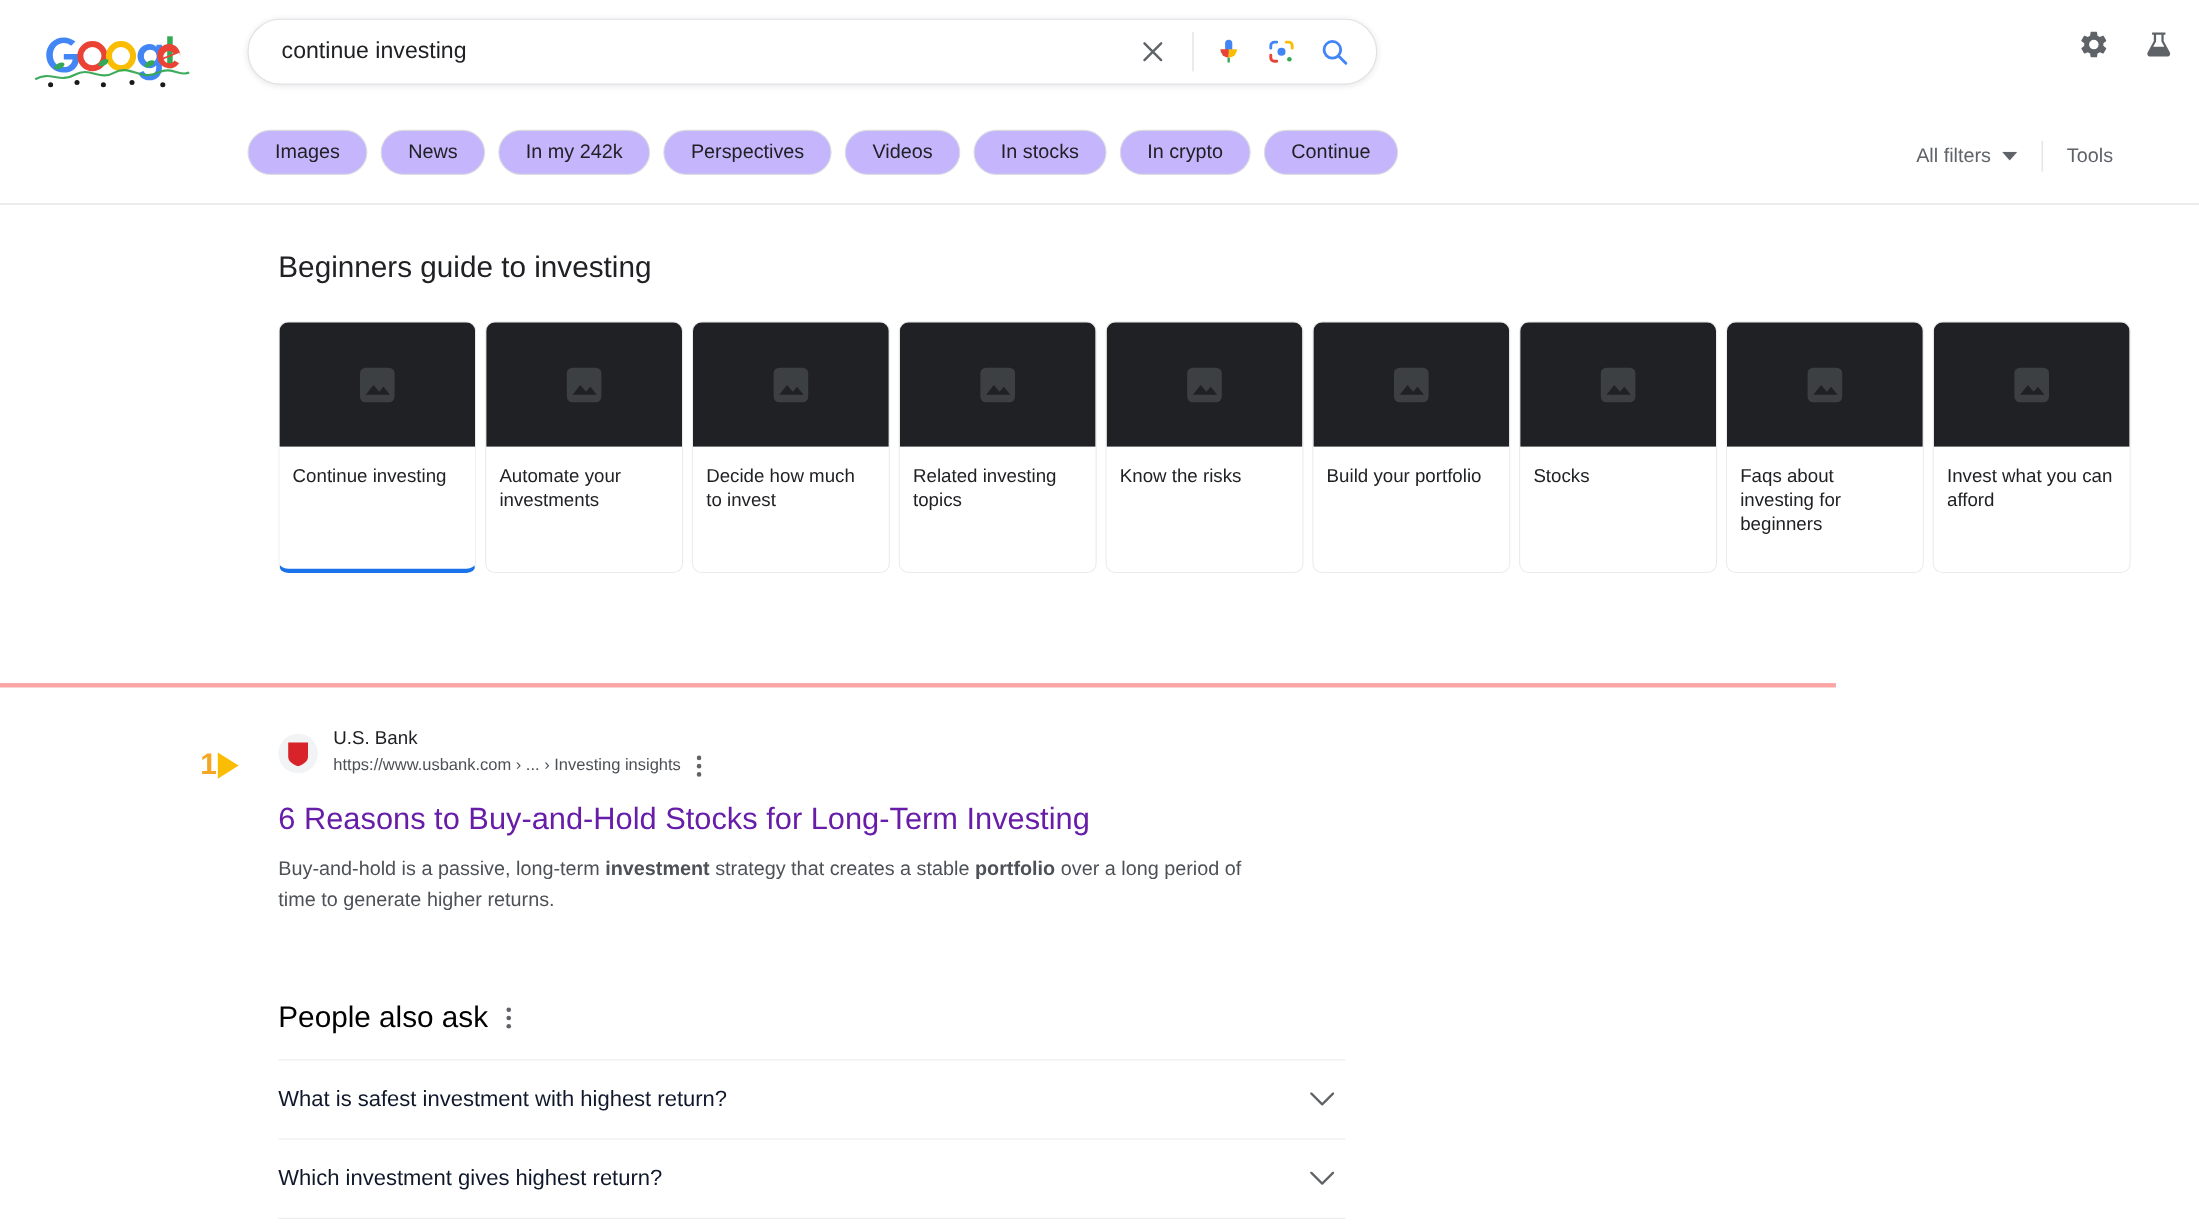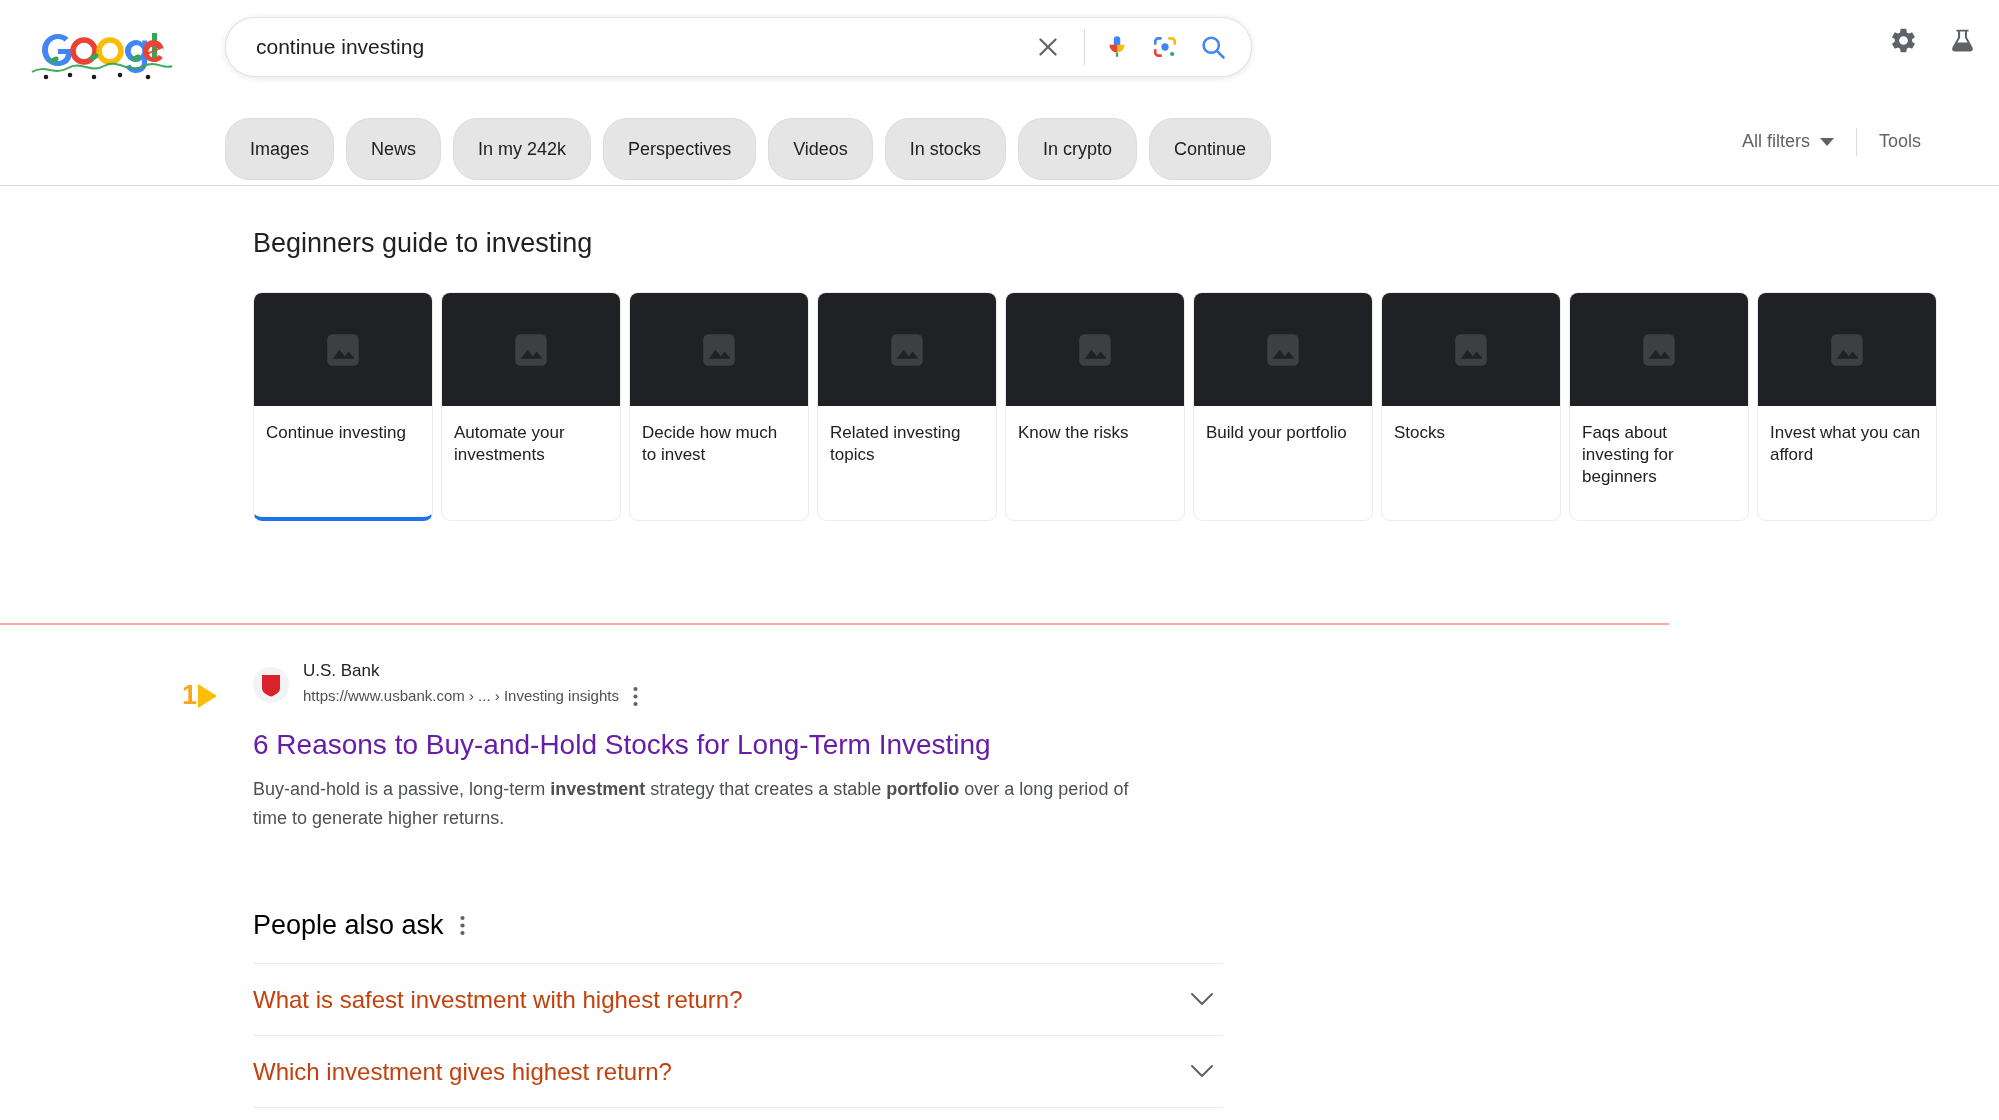--- a/index.html
+++ b/index.html
@@ -76,28 +76,28 @@
 
   
   #filters {
     position: absolute;
     left: 225px; top: 118px;
     display: flex;
     align-items: center;
     gap: 12px;
   }
   .chip {
-    height: 62px;
+    height: 41px;
     padding: 0 24px;
     border: 1px solid #dadce0;
     border-radius: 24px;
     display: flex; align-items: center;
     font-size: 18px;
     color: #202124;
-    background: #e5e5e5;
+    background: #c4b5fd;
     cursor: pointer;
     white-space: nowrap;
   }
 
   #filters-right {
     position: absolute;
     right: 78px; top: 118px;
     display: flex;
     align-items: center;
     height: 47px;
@@ -109,21 +109,21 @@
   }
   #filters-divider { width: 1px; height: 28px; background: #dadce0; }
   #tools-btn { font-size: 18px; color: #5f6368; cursor: pointer; }
 
   
   #carousel-section {
     position: absolute;
     left: 0; top: 187px;
     width: 1669px;
     height: 438px;
-    border-bottom: 2px solid #fca5a5;
+    border-bottom: 4px solid #fca5a5;
   }
   #carousel-title {
     position: absolute;
     left: 253px; top: 41px;
     font-size: 27px;
     color: #202124;
     font-weight: 400;
   }
   #carousel-track {
     position: absolute;
@@ -225,21 +225,21 @@
   }
   #paa-title { font-size: 27px; color: #000000; }
   #paa-menu { cursor: pointer; display: flex; }
   .paa-item {
     border-top: 1px solid #ececec;
     height: 72px;
     display: flex; align-items: center; justify-content: space-between;
     cursor: pointer;
   }
   #paa-list { margin-top: 22px; }
-  .paa-q { font-size: 24px; color: #c2410c; }
+  .paa-q { font-size: 20px; color: #0f172a; }
   .paa-chev { display: flex; align-items: center; padding-right: 10px; }
 </style>
 </head>
 <body>
 
 <div id="header">
 
   <div id="logo">
     <svg width="150" height="62" viewBox="0 0 150 62">
 

